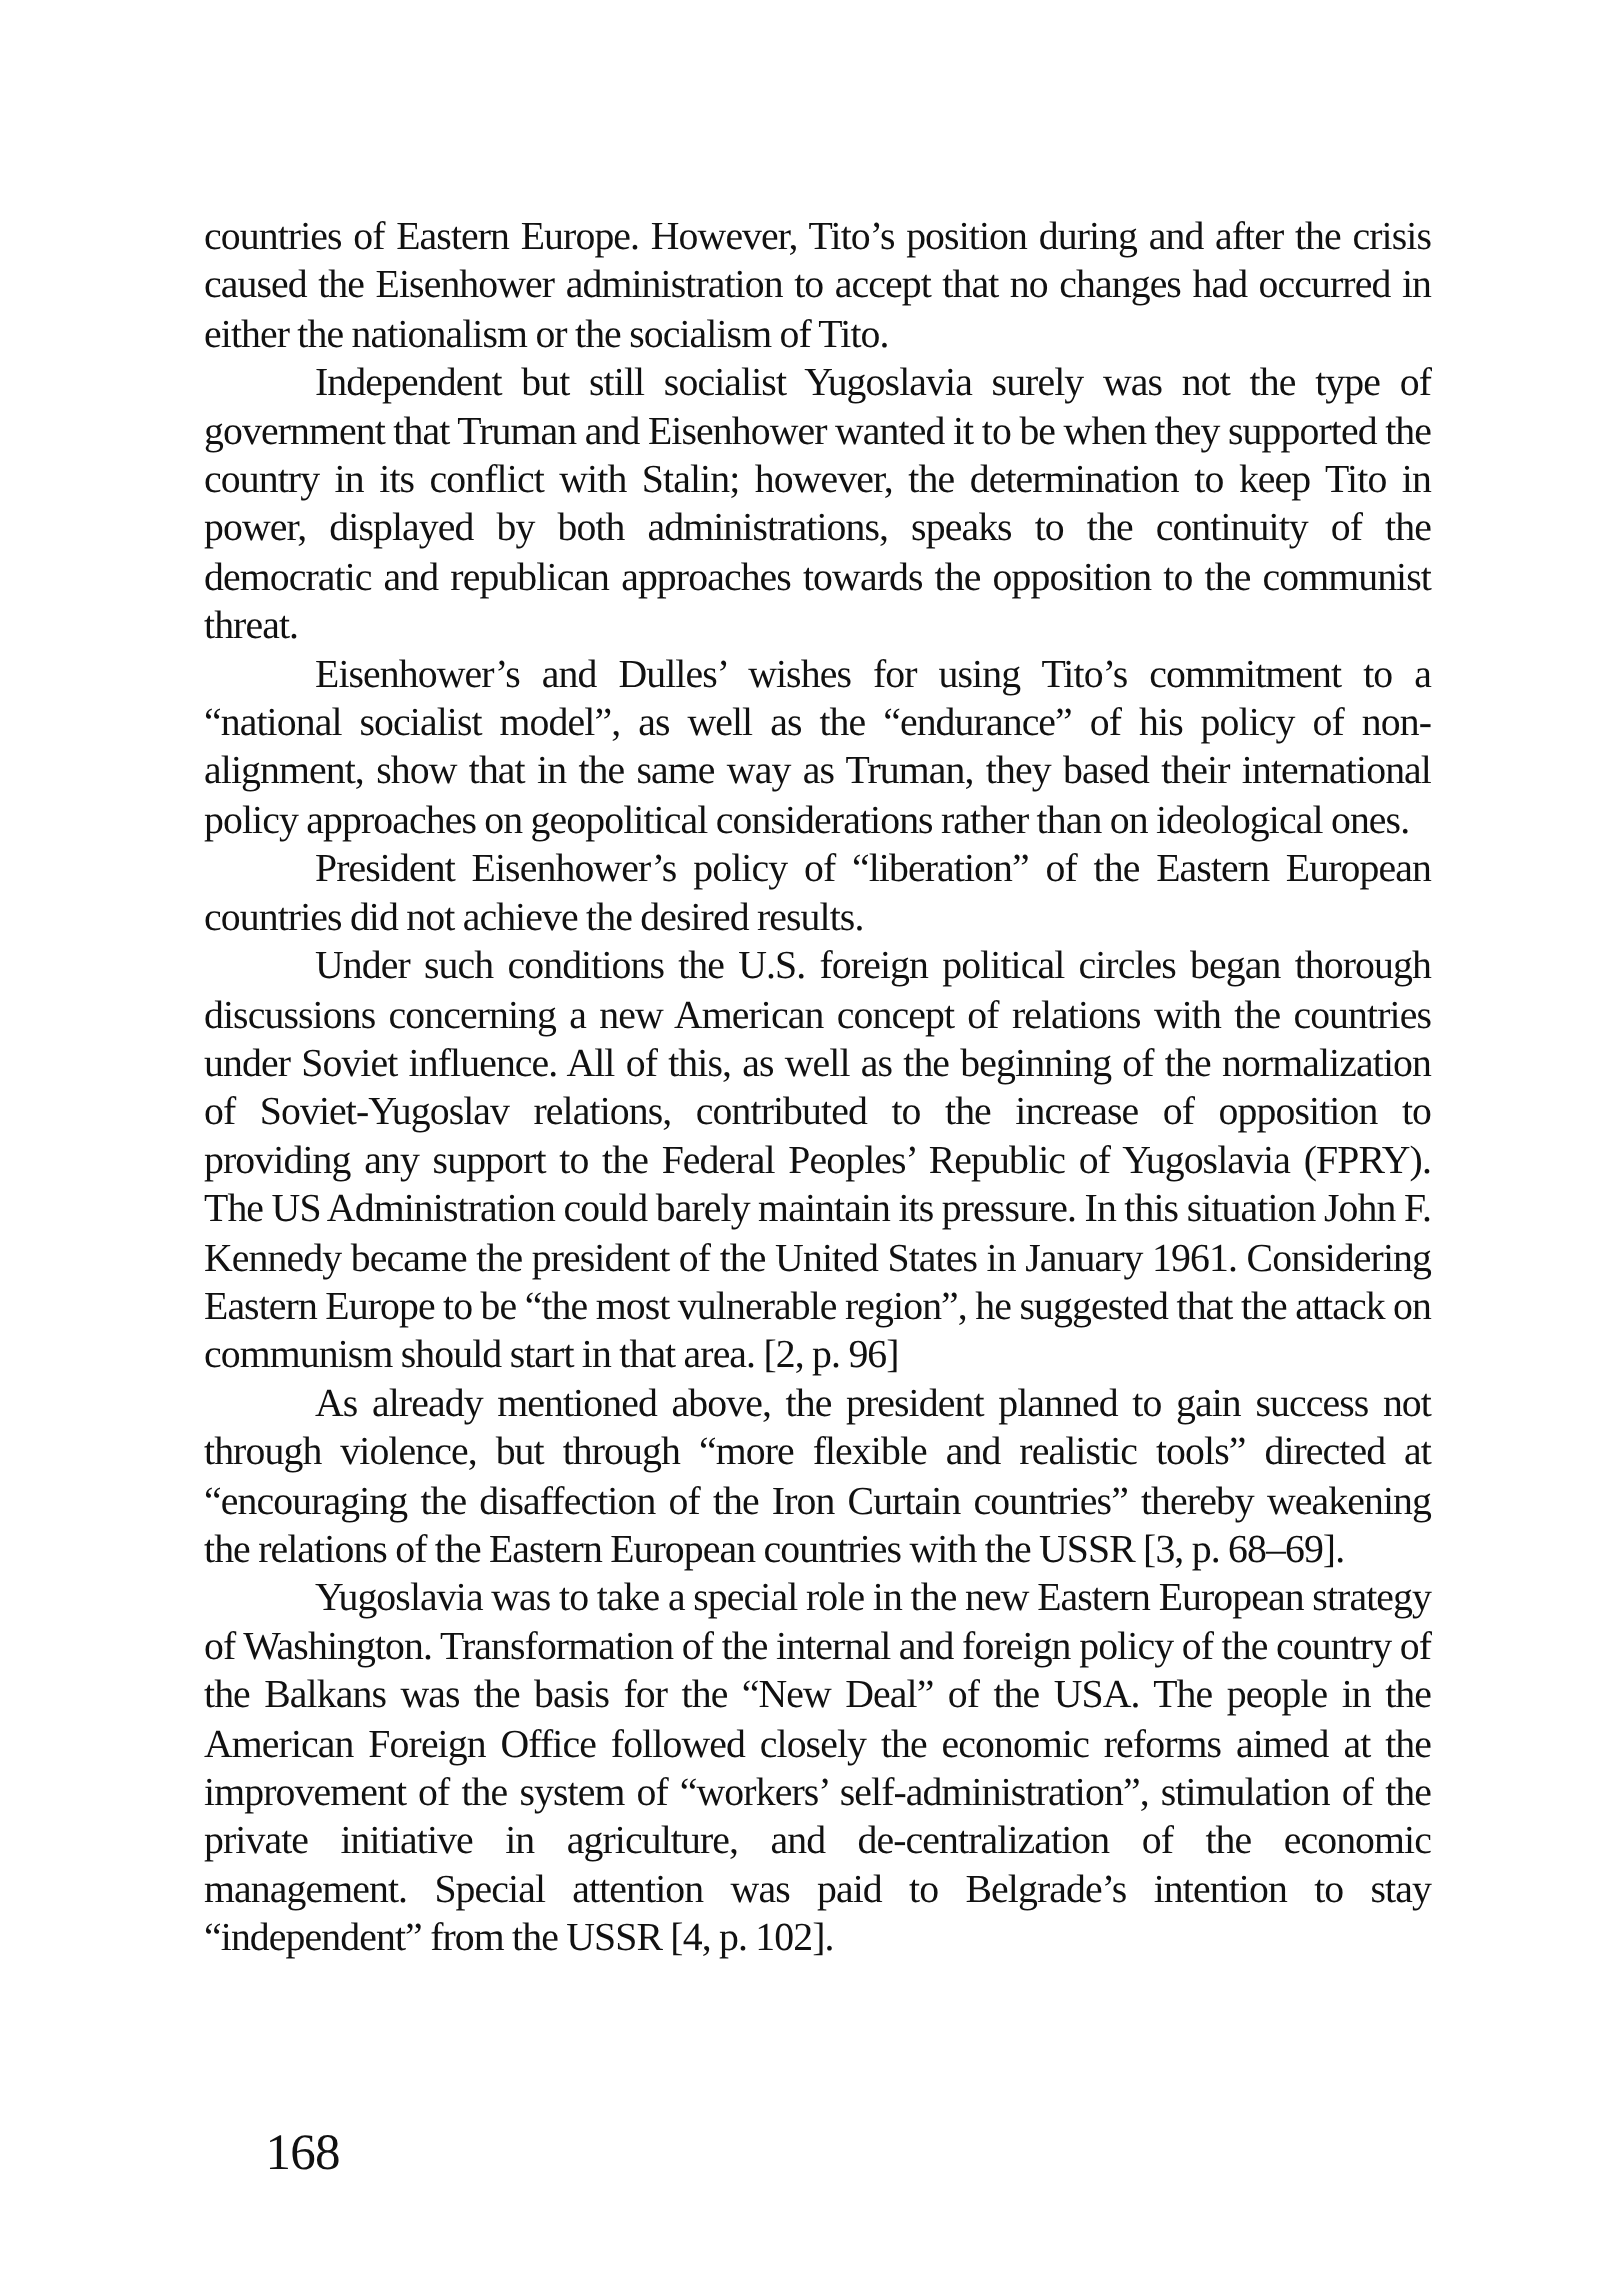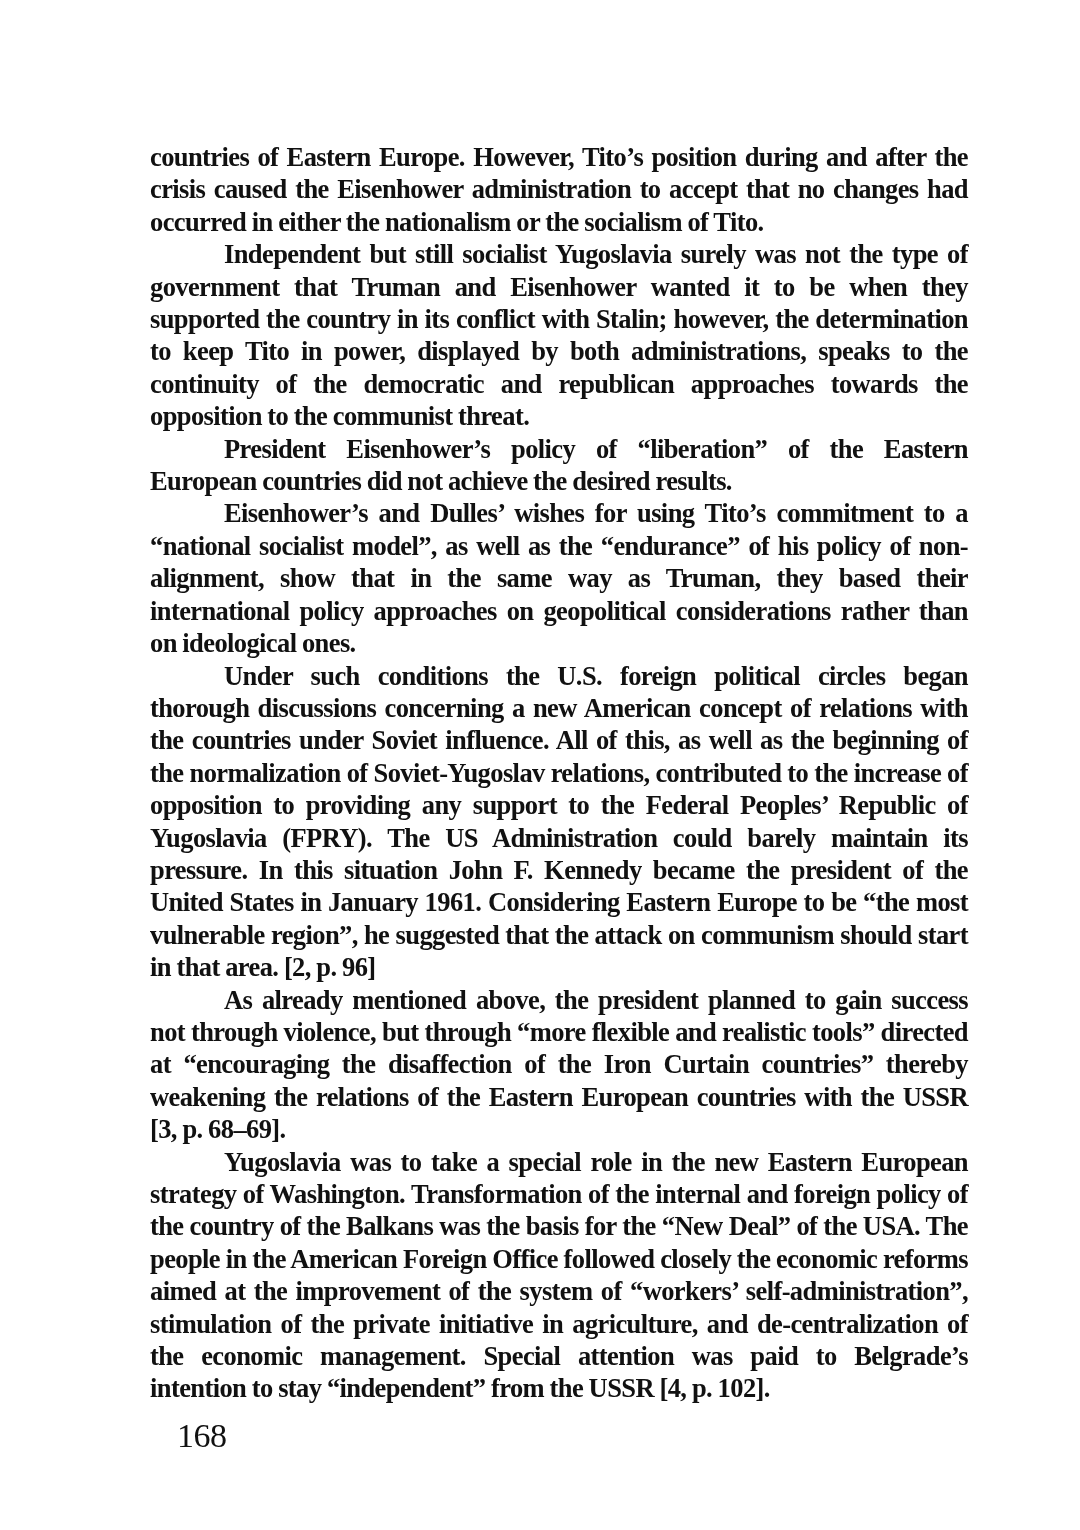--- a/index.html
+++ b/index.html
@@ -10,24 +10,23 @@
     body {
       width: 1080px;
       height: 1530px;
       position: relative;
       overflow: hidden;
       font-family: "Liberation Serif", serif;
       color: #111111;
     }
     .page {
       position: absolute;
-      left: 150px;
+      left: 136px;
       top: 141px;
       width: 818px;
-      font-weight: bold;
     }
     .para {
       margin: 0;
       font-size: 26.5px;
       line-height: 32.4px;
       text-align: justify;
       letter-spacing: -0.6px;
       word-spacing: -0.5px;
       hyphens: manual;
     }
@@ -42,20 +41,20 @@
       line-height: 32px;
       letter-spacing: -0.5px;
     }
   </style>
 </head>
 <body>
 
 <div class="page">
   <p class="para">countries of Eastern Europe. However, Tito’s position during and after the crisis caused the Eisenhower administration to accept that no changes had occurred in either the nationalism or the socialism of Tito.</p>
   <p class="para indent">Independent but still socialist Yugoslavia surely was not the type of government that Truman and Eisenhower wanted it to be when they supported the country in its conflict with Stalin; however, the determination to keep Tito in power, displayed by both administrations, speaks to the continuity of the democratic and republican approaches towards the opposition to the communist threat.</p>
+  <p class="para indent">Eisenhower’s and Dulles’ wishes for using Tito’s commitment to a “national socialist model”, as well as the “endurance” of his policy of non-alignment, show that in the same way as Truman, they based their international policy approaches on geopolitical considerations rather than on ideological ones.</p>
   <p class="para indent">President Eisenhower’s policy of “liberation” of the Eastern European countries did not achieve the desired results.</p>
-  <p class="para indent">Eisenhower’s and Dulles’ wishes for using Tito’s commitment to a “national socialist model”, as well as the “endurance” of his policy of non-alignment, show that in the same way as Truman, they based their international policy approaches on geopolitical considerations rather than on ideological ones.</p>
   <p class="para indent">Under such conditions the U.S. foreign political circles began thorough discussions concerning a new American concept of relations with the countries under Soviet influence. All of this, as well as the beginning of the normalization of Soviet-Yugoslav relations, contributed to the increase of opposition to providing any support to the Federal Peoples’ Republic of Yugoslavia (FPRY). The US Administration could barely maintain its pressure. In this situation John F. Kennedy became the president of the United States in January 1961. Considering Eastern Europe to be “the most vulnerable region”, he suggested that the attack on communism should start in that area. [2, p. 96]</p>
   <p class="para indent">As already mentioned above, the president planned to gain success not through violence, but through “more flexible and realistic tools” directed at “encouraging the disaffection of the Iron Curtain countries” thereby weakening the relations of the Eastern European countries with the USSR [3, p. 68–69].</p>
   <p class="para indent">Yugoslavia was to take a special role in the new Eastern European strategy of Washington. Transformation of the internal and foreign policy of the country of the Balkans was the basis for the “New Deal” of the USA. The people in the American Foreign Office followed closely the economic reforms aimed at the improvement of the system of “workers’ self-administration”, stimulation of the private initiative in agriculture, and de-centralization of the economic management. Special attention was paid to Belgrade’s intention to stay “independent” from the USSR [4, p. 102].</p>
 </div>
 
 <div class="page-number">168</div>
 
 </body></html>

